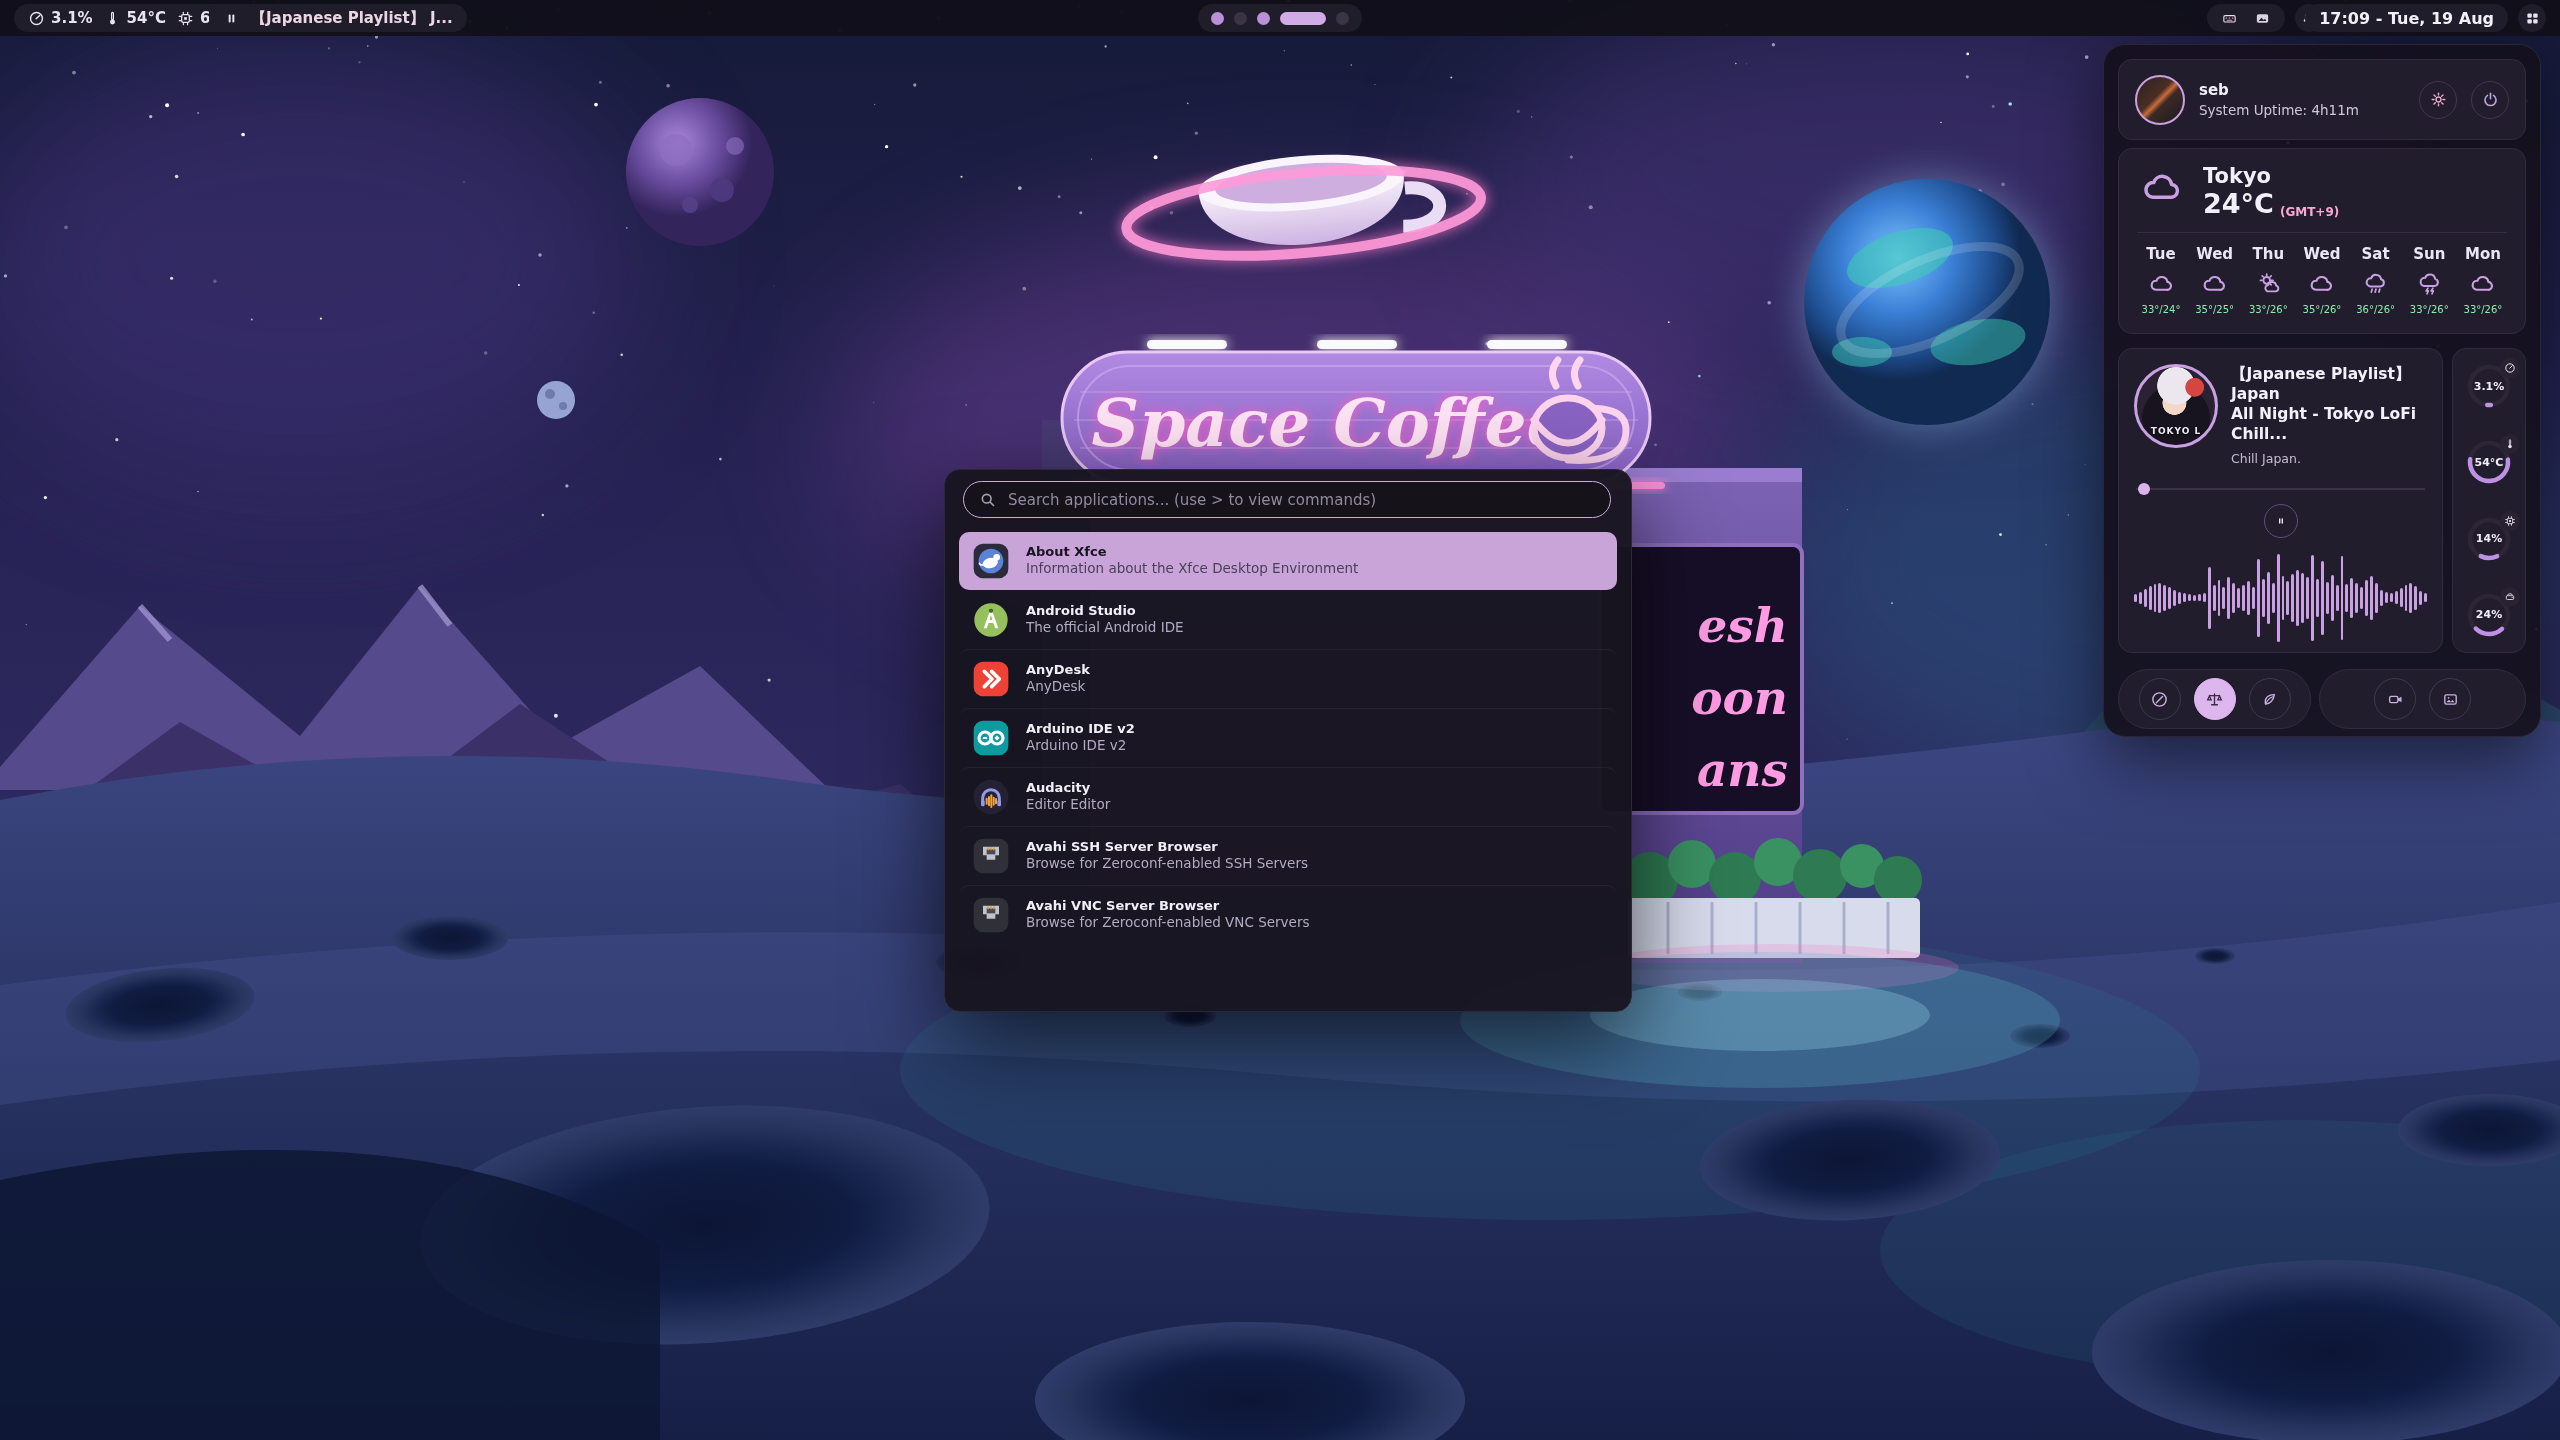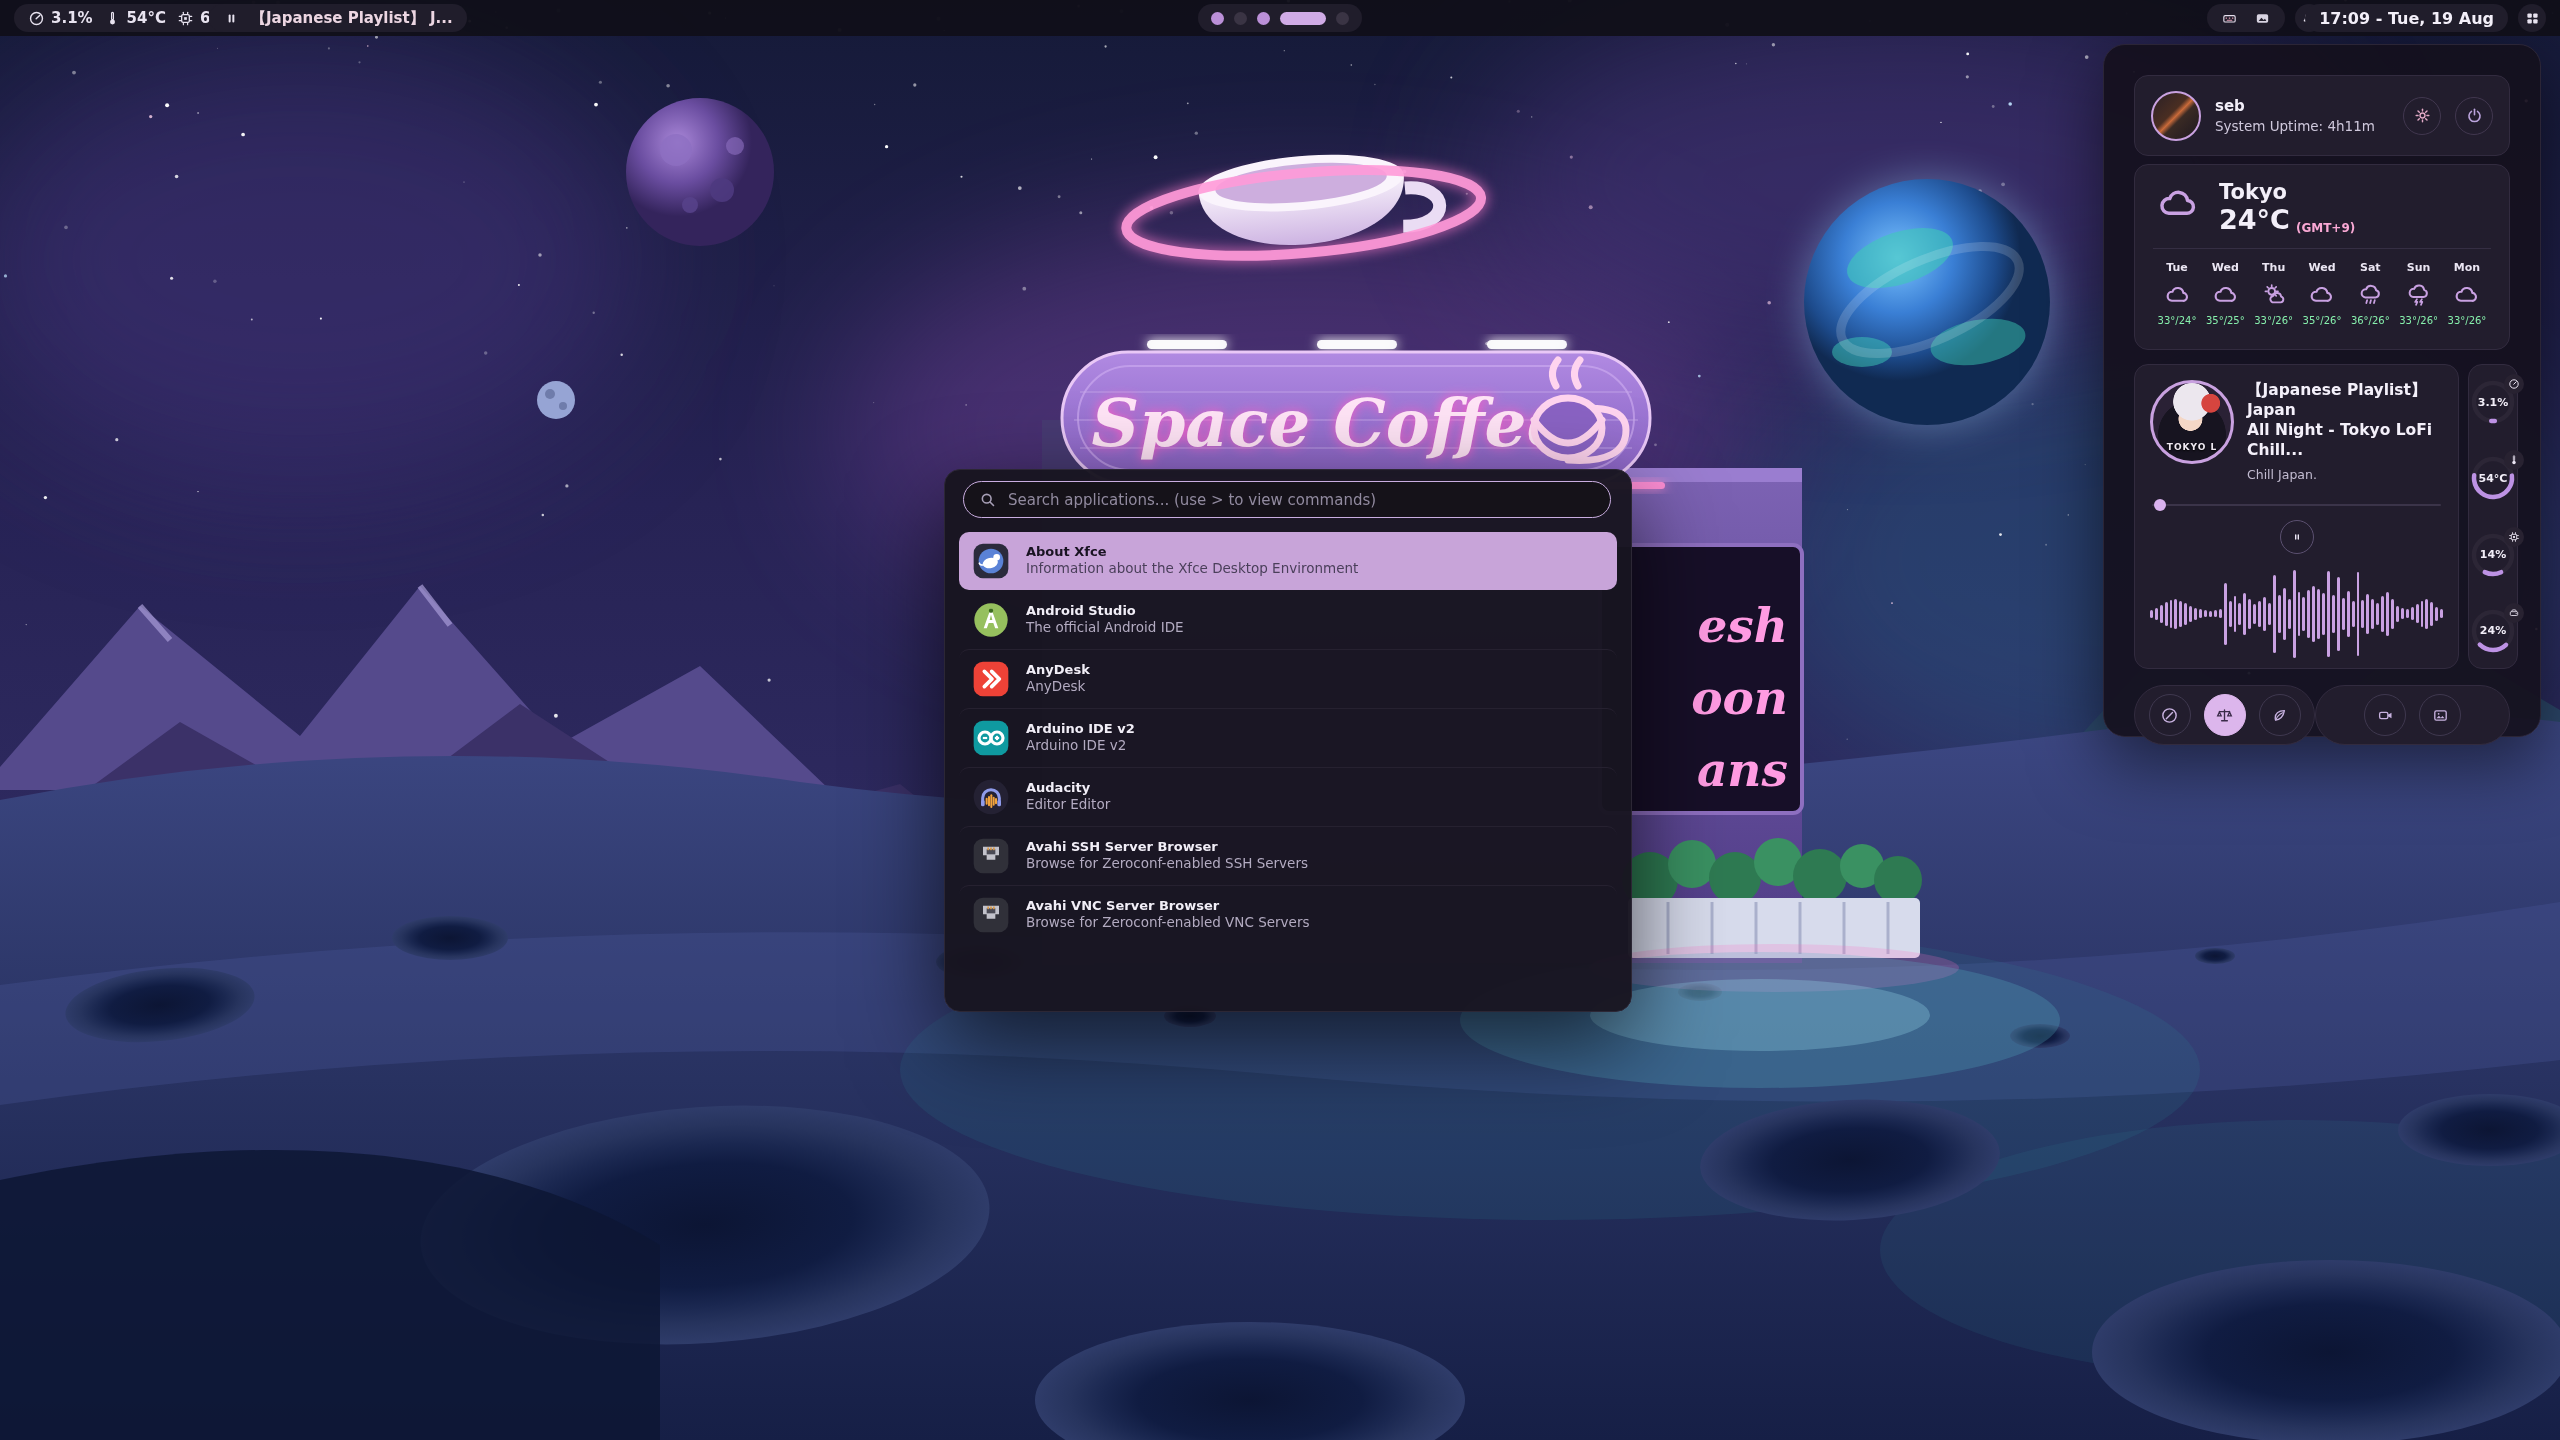--- a/index.html
+++ b/index.html
@@ -29,37 +29,37 @@
   .l-row{display:flex;align-items:center;gap:15px;height:58px;padding:0 12px;border-radius:10px}
   .l-row + .l-row{border-top:1px solid #262130}
   .l-row.selected{background:#c8a4d9;border-top-color:transparent}
   .l-row.selected + .l-row{border-top-color:transparent}
   .app-ico{width:40px;height:40px;flex:0 0 40px}
   .l-title{font-size:13px;font-weight:700;color:#f1eef7;line-height:1.25}
   .l-sub{font-size:13.5px;color:#b3abc1;line-height:1.3}
   .l-row.selected .l-title{color:#191322}
   .l-row.selected .l-sub{color:#4a3f5a}
   
-  #dashboard{left:2103px;top:44px;width:438px;height:693px;background:rgba(20,16,29,.93);border:1px solid #2b2536;border-radius:22px;z-index:15;box-sizing:border-box;padding:30px;box-shadow:0 24px 70px rgba(0,0,0,.55)}
+  #dashboard{left:2103px;top:44px;width:438px;height:693px;background:rgba(20,16,29,.93);border:1px solid #2b2536;border-radius:22px;z-index:15;box-sizing:border-box;padding:14px;box-shadow:0 24px 70px rgba(0,0,0,.55)}
   .card{background:#221d2d;border:1px solid #322b3f;border-radius:14px;box-sizing:border-box}
   #user-card{height:81px;display:flex;align-items:center;padding:0 16px;gap:14px}
   #avatar{width:46px;height:46px;border-radius:50%;border:2.5px solid #c9a1e0;background:linear-gradient(135deg,#2a2026,#4a2e22 42%,#c96a3a 50%,#3a2a24 58%,#1d1820)}
   .u-name{font-size:15px;font-weight:700;color:#f2eef8}
   .u-uptime{font-size:13.5px;color:#cfc8dc;margin-top:3px}
   .round-btn{width:36px;height:36px;border-radius:50%;border:1px solid #41374f;display:flex;align-items:center;justify-content:center;background:transparent}
   #gear-btn{color:#e2a9c6}#power-btn{color:#bba4dd}
   #weather-card{margin-top:8px;height:186px;padding:16px 18px}
   .w-head{display:flex;align-items:flex-start;gap:16px}
   .w-city{font-size:21px;font-weight:700;color:#f3eff9;line-height:1.1}
   .w-temp{font-size:27px;font-weight:700;color:#f3eff9;line-height:1.15}
   .w-tz{font-size:12px;font-weight:600;color:#f9a8d4;margin-left:6px}
   .w-div{height:1px;background:#352e43;margin:13px 0 12px}
   #forecast{display:flex;justify-content:space-between}
   .f-col{display:flex;flex-direction:column;align-items:center;gap:7px;width:48px}
-  .f-day{font-size:11px;font-weight:700;color:#ebe6f3}
+  .f-day{font-size:15px;font-weight:700;color:#ebe6f3}
   .f-ico{width:27px;height:27px;color:#c9a1e2}
   .f-temps{font-size:10px;color:#86efac;white-space:nowrap}
   #mid-row{margin-top:14px;display:flex;gap:9px}
   #music-card{width:325px;height:305px;padding:15px 15px 0}
   .m-head{display:flex;gap:13px}
   #album-art{width:84px;height:84px;flex:0 0 84px;border-radius:50%;border:3px solid #c9a1e0;box-sizing:border-box;position:relative;overflow:hidden;
     background:
       radial-gradient(circle at 74% 26%,#d6453f 0 11%,transparent 12%),
       radial-gradient(circle at 50% 24%,#ece7ee 0 26%,transparent 27%),
       radial-gradient(circle at 48% 46%,#f4d7c6 0 20%,transparent 21%),

